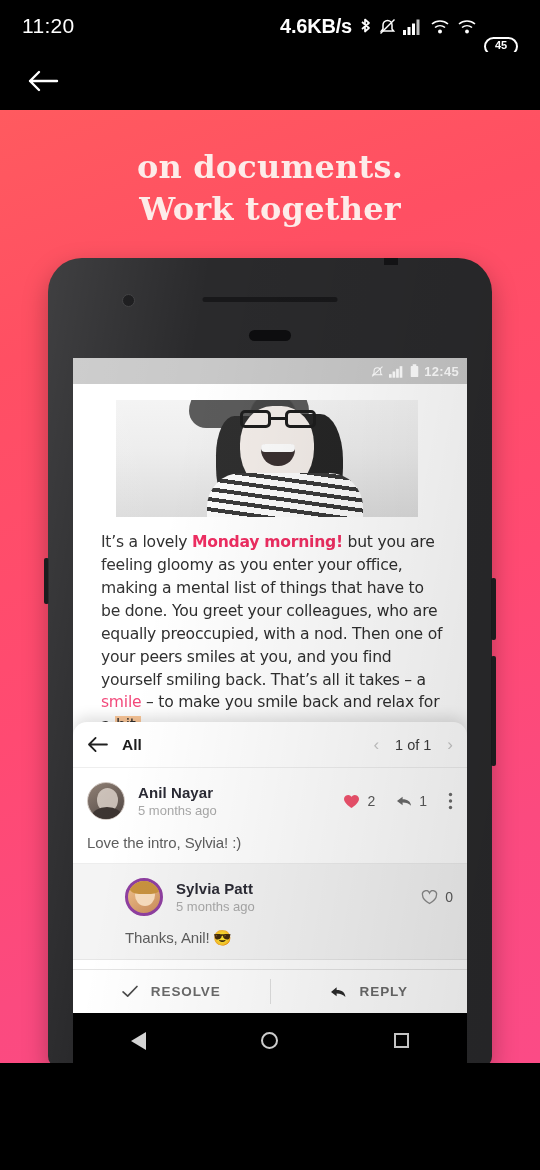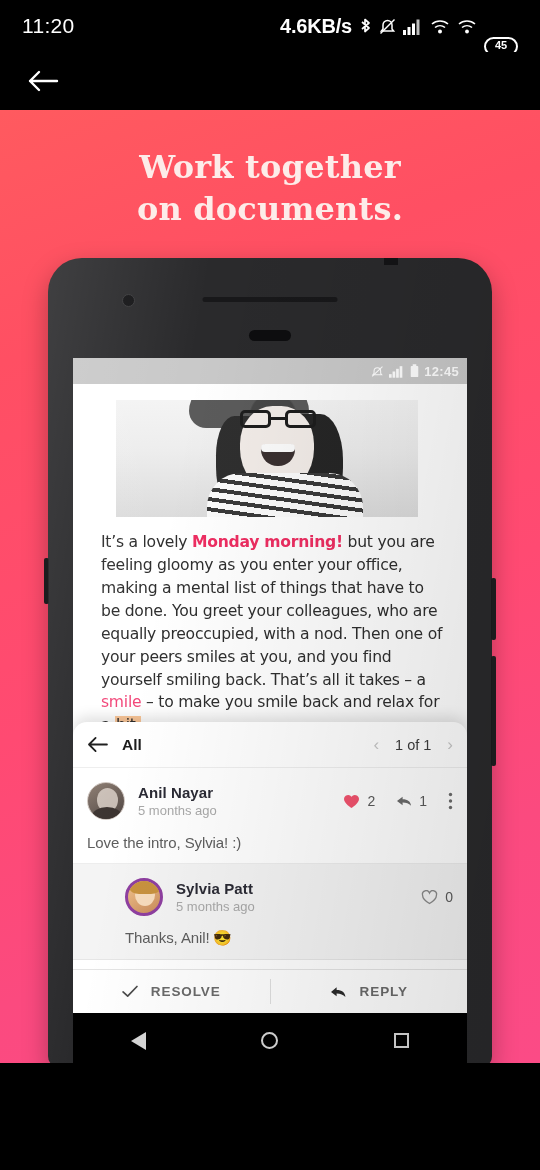--- a/index.html
+++ b/index.html
@@ -186,22 +186,22 @@
   <div class="appbar">
     <span class="ic">
       <svg width="34" height="26" viewBox="0 0 34 26">
           <path d="M31 13H4M13 4L4 13l9 9" fill="none" stroke="#fff" stroke-width="2.4" stroke-linecap="round" stroke-linejoin="round"></path>
         </svg>
     </span>
   </div>
 
   <div class="promo">
     <div class="headline">
+      <div>on documents.</div>
       <div>Work together</div>
-      <div>on documents.</div>
     </div>
 
     <div class="phone">
       <div class="notch-mark"></div>
       <div class="cam"></div>
       <div class="grille"></div>
       <div class="speaker"></div>
       <div class="btn-side btn-a"></div>
       <div class="btn-side btn-b"></div>
       <div class="btn-l"></div>

